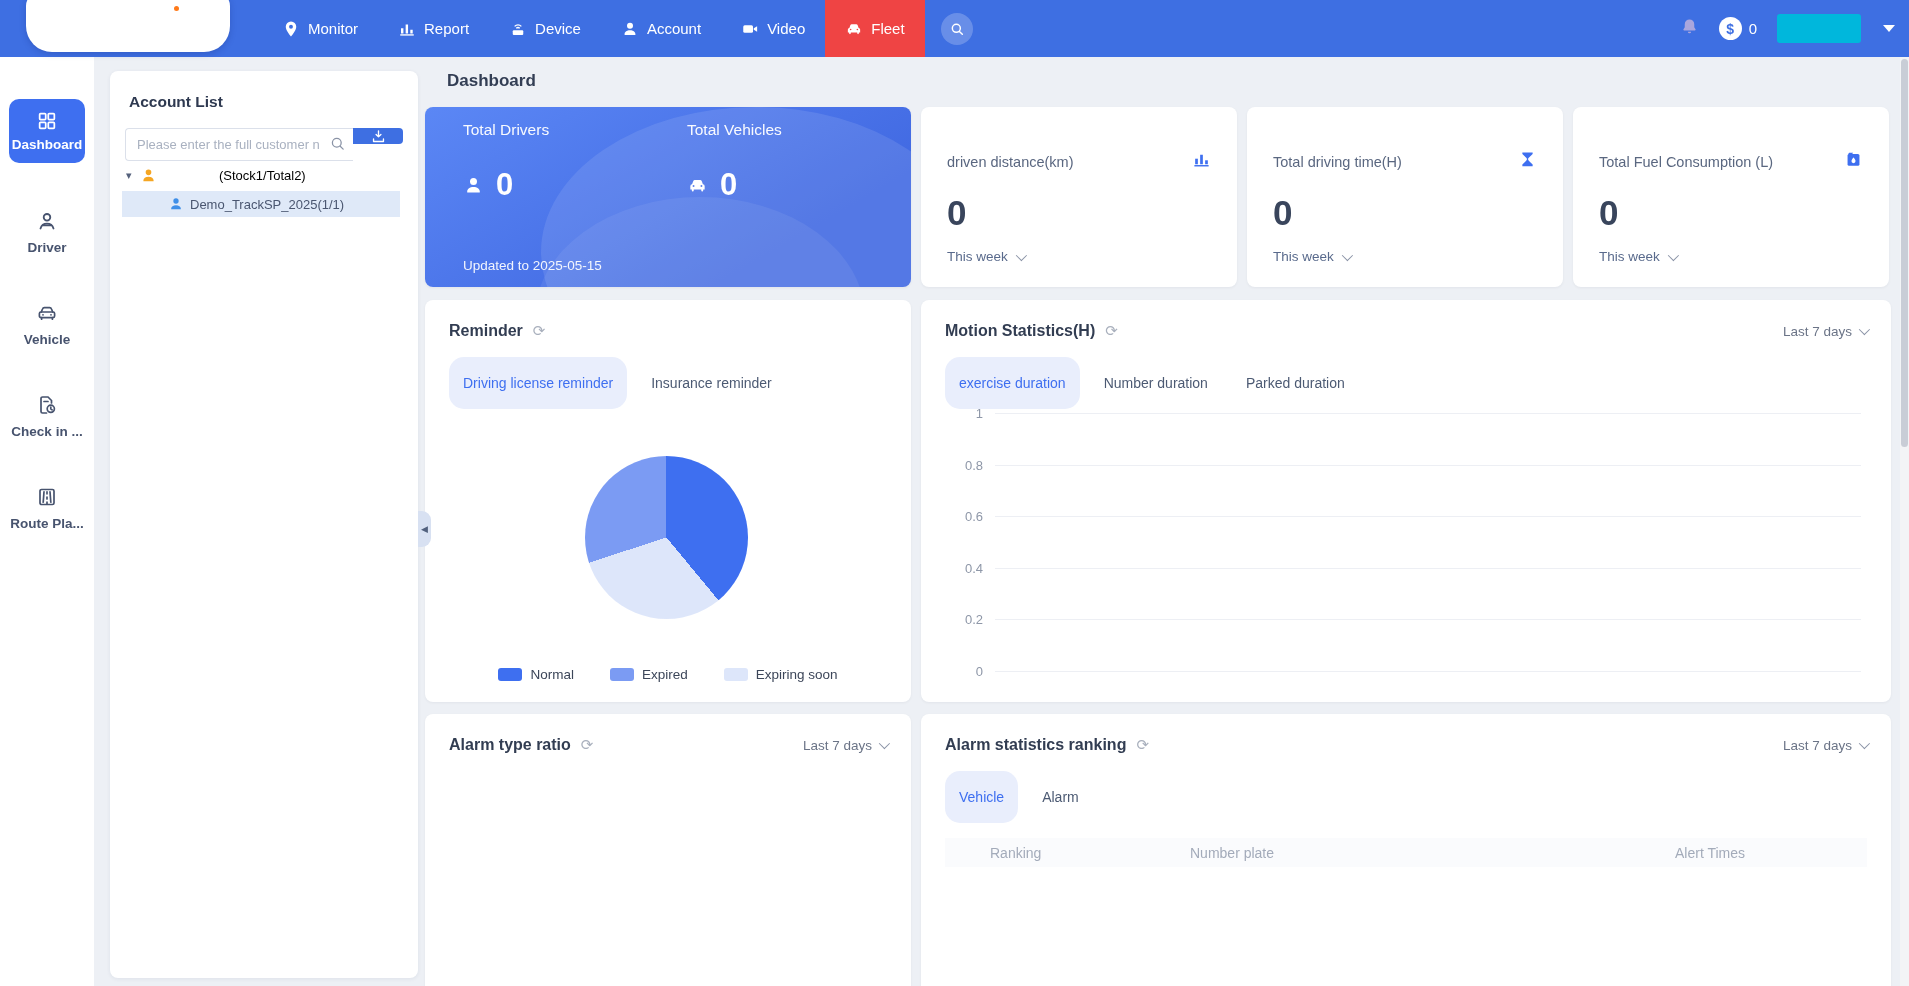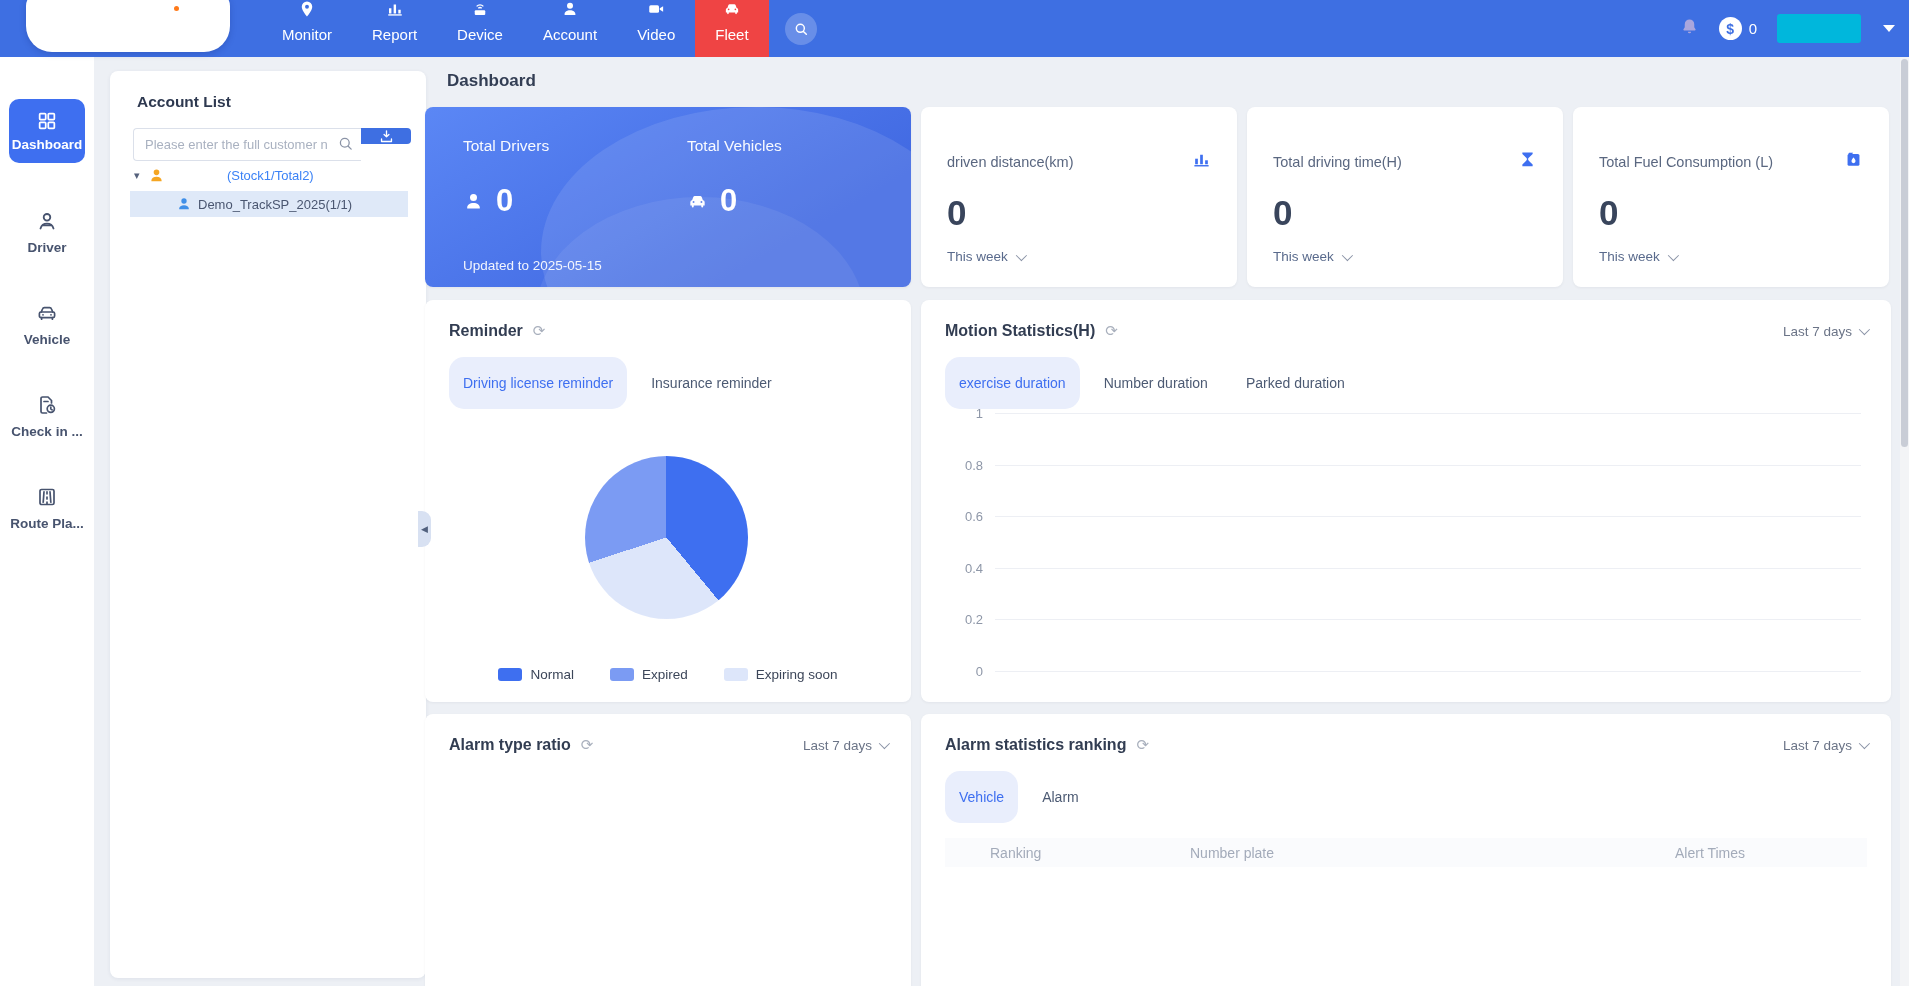--- a/index.html
+++ b/index.html
@@ -7,21 +7,21 @@
     width:1909px;height:986px;position:relative;overflow:hidden;
     background:#edf0f5;font-family:"Liberation Sans",sans-serif;
     -webkit-font-smoothing:antialiased;
   }
   
   .nav{position:absolute;top:0;left:0;width:1909px;height:57px;background:#3e6fe2;z-index:20;}
   .logo{position:absolute;left:26px;top:-8px;width:204px;height:60px;background:#ffffff;
         border-radius:14px 14px 26px 26px;box-shadow:0 2px 6px rgba(20,40,120,.25);}
   .logo-dot{position:absolute;left:148px;top:14px;width:5px;height:5px;border-radius:50%;background:#ff7a1a;}
   .nav-items{position:absolute;left:262px;top:0;height:57px;display:flex;align-items:stretch;}
-  .nav-item{display:flex;align-items:center;gap:8px;padding:0 20px;color:#ffffff;font-size:15px;cursor:pointer;flex-direction:column;}
+  .nav-item{display:flex;align-items:center;gap:8px;padding:0 20px;color:#ffffff;font-size:15px;cursor:pointer;}
   .nav-item svg{width:18px;height:18px;}
   .nav-item.active{background:#ef4444;}
   .nav-search{align-self:center;width:32px;height:32px;margin-left:16px;border-radius:50%;
               background:rgba(255,255,255,.22);display:flex;align-items:center;justify-content:center;color:#fff;}
   .nav-search svg{width:16px;height:16px;}
   .nav-right{position:absolute;right:14px;top:0;height:57px;display:flex;align-items:center;gap:20px;}
   .bell{color:#aaa6dd;}
   .bell svg{width:19px;height:19px;}
   .wallet{display:flex;align-items:center;gap:7px;}
   .wallet-circle{width:23px;height:23px;border-radius:50%;background:#ffffff;display:flex;
@@ -35,59 +35,59 @@
            display:flex;flex-direction:column;align-items:center;}
   .side-tile{margin-top:42px;width:76px;height:64px;background:#3e6ff0;border-radius:10px;color:#ffffff;
              display:flex;flex-direction:column;align-items:center;justify-content:center;gap:5px;cursor:pointer;}
   .side-tile svg{width:22px;height:22px;}
   .side-tile .side-label{color:#ffffff;}
   .side-item{margin-top:46px;display:flex;flex-direction:column;align-items:center;gap:7px;color:#47536e;cursor:pointer;}
   .side-item svg{width:24px;height:24px;}
   .side-label{font-size:13.5px;font-weight:700;color:inherit;white-space:nowrap;}
   
   .account-panel{position:absolute;left:110px;top:71px;width:308px;height:907px;background:#ffffff;
-                 border-radius:8px;box-shadow:0 1px 4px rgba(30,45,90,.07);padding-left:8px;}
+                 border-radius:8px;box-shadow:0 1px 4px rgba(30,45,90,.07);}
   .ap-title{padding:22px 0 0 19px;font-size:15.5px;font-weight:700;color:#2e3950;}
   .ap-search{margin:17px 15px 0 15px;height:16px;display:flex;}
   .ap-input-wrap{position:relative;flex:1;}
   .ap-input{width:100%;height:33px;box-sizing:border-box;border:1px solid #dbe0ea;border-right:none;
             border-radius:4px 0 0 4px;padding:0 30px 0 11px;font-size:13px;color:#333;outline:none;
             font-family:"Liberation Sans",sans-serif;}
   .ap-input::placeholder{color:#a9b1c0;}
   .ap-search-icon{position:absolute;right:7px;top:7px;color:#8a93a6;}
   .ap-search-icon svg{width:17px;height:17px;}
   .ap-download{width:50px;background:#3e6fe2;border:none;border-radius:0 4px 4px 0;color:#ffffff;
                display:flex;align-items:center;justify-content:center;cursor:pointer;}
   .ap-download svg{width:17px;height:17px;}
   .tree{margin-top:17px;}
   .tree-row1{height:28px;display:flex;align-items:center;padding-left:16px;}
   .tree-caret{font-size:11px;color:#55617c;width:14px;}
   .tree-row1 svg{width:17px;height:17px;color:#f5a623;}
   .tree-row1 .tree-label{margin-left:62px;}
-  .tree-label{font-size:13px;color:#3b82f6;}
+  .tree-label{font-size:13px;color:#000000;}
   .tree-row2{height:26px;margin:2px 18px 0 12px;background:#dfe9f8;display:flex;align-items:center;padding-left:46px;cursor:pointer;}
   .tree-row2 svg{width:16px;height:16px;color:#3f8fe8;}
   .tree-row2 .tree-label{margin-left:6px;color:#4a5670;}
   .collapse-handle{position:absolute;left:418px;top:511px;width:13px;height:36px;background:#d8e1f2;
                    border-radius:0 9px 9px 0;display:flex;align-items:center;justify-content:center;
                    color:#51607d;font-size:9px;cursor:pointer;z-index:5;}
   
   .page-title{position:absolute;left:447px;top:71px;font-size:17px;font-weight:700;color:#333e54;}
   .row{position:absolute;left:425px;width:1466px;display:grid;gap:10px;}
   .row1{top:107px;height:180px;grid-template-columns:486px 316px 316px 316px;}
   .row2{top:300px;height:402px;grid-template-columns:486px 970px;}
   .row3{top:714px;height:340px;grid-template-columns:486px 970px;}
   .card{background:#ffffff;border-radius:8px;box-shadow:0 1px 3px rgba(16,24,40,.05);position:relative;overflow:hidden;}
   
   .summary-card{background:linear-gradient(150deg,#5b87f5 0%,#4169e2 75%);color:#ffffff;}
   .summary-card::before{content:"";position:absolute;right:-60px;bottom:-110px;width:430px;height:290px;
                         background:rgba(255,255,255,.10);border-radius:50%;}
   .summary-card::after{content:"";position:absolute;left:110px;bottom:-150px;width:330px;height:240px;
                        background:rgba(255,255,255,.07);border-radius:50%;}
-  .summary-cols{display:flex;padding:30px 0 0 38px;position:relative;z-index:1;}
+  .summary-cols{display:flex;padding:14px 0 0 38px;position:relative;z-index:1;}
   .sum-col{width:245px;}
   .sum-label{font-size:15.5px;color:rgba(255,255,255,.96);}
   .sum-value-row{margin-top:28px;display:flex;align-items:center;gap:12px;}
   .sum-value-row svg{width:21px;height:21px;}
   .sum-value{font-size:31px;font-weight:700;}
   .sum-updated{position:absolute;left:38px;bottom:14px;font-size:13.5px;color:rgba(255,255,255,.92);z-index:1;}
   
   .kpi-card{padding:43px 26px 0 26px;box-sizing:border-box;}
   .kpi-head{display:flex;align-items:center;justify-content:space-between;}
   .kpi-label{font-size:14.5px;color:#5a6780;}

